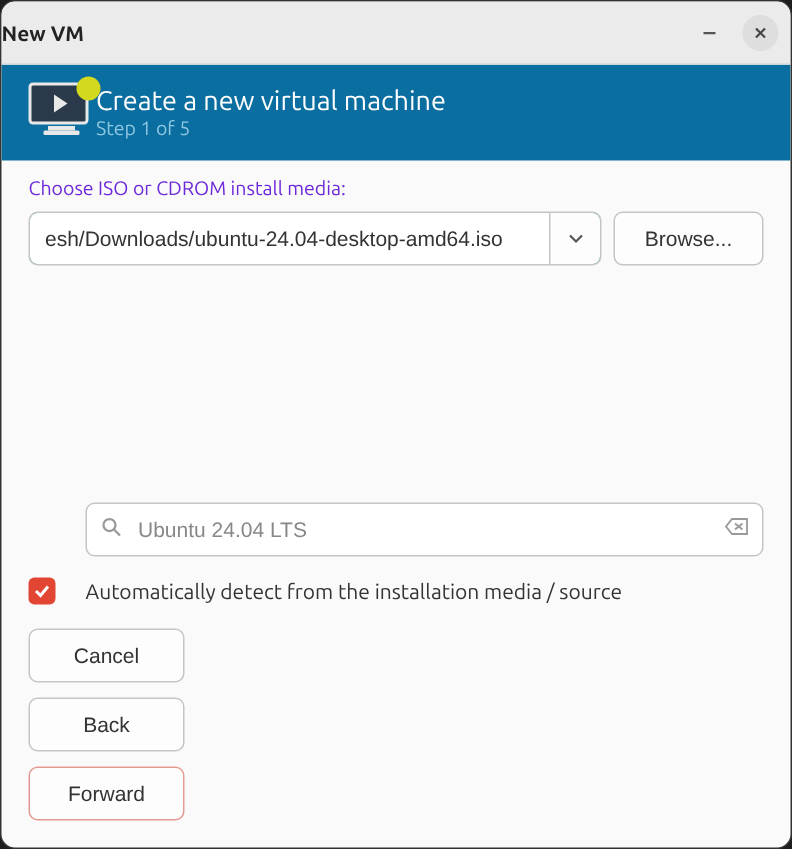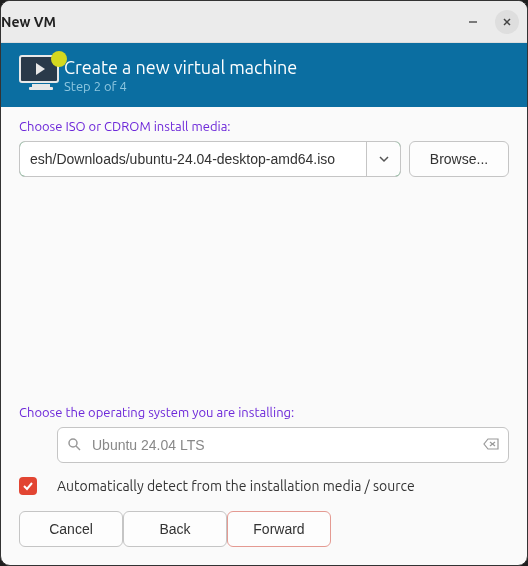--- a/index.html
+++ b/index.html
@@ -32,21 +32,21 @@
 .os-section { margin-top: 8px; }
 .search-wrap { position: relative; margin-top: 2px; margin-left: 38px; }
 .search-wrap .search-icon { position: absolute; left: 10px; top: 50%; transform: translateY(-50%); color: #999; }
 .search-wrap .clear-icon { position: absolute; right: 10px; top: 50%; transform: translateY(-50%); color: #999; cursor: pointer; }
 .search-input { width: 100%; height: 36px; border: 1px solid #c5c5c5; border-radius: 6px; padding: 0 34px; font-size: 14px; color: #888; background: #fff; outline: none; }
 .search-input:disabled { background: #fff; }
 .check-row { display: flex; align-items: center; gap: 20px; margin-top: 14px; margin-bottom: 16px; }
 .checkbox { width: 18px; height: 18px; border-radius: 4px; background: #e24532; display: flex; align-items: center; justify-content: center; cursor: pointer; }
 .checkbox svg { width: 12px; height: 12px; }
 .check-label { font-size: 14px; color: #333; }
-.footer { display: flex; justify-content: flex-start; padding: 0 18px 18px 18px; }
+.footer { display: flex; justify-content: flex-start; gap: 10px; padding: 0 18px 18px 18px; flex-direction: column; }
 .footer button { width: 104px; height: 36px; border: 1px solid #c5c5c5; border-radius: 6px; background: #fdfdfd; font-size: 14px; color: #333; cursor: pointer; }
 .footer button.primary { border: 1.5px solid #e49a92; color: #333; }
 </style>
 </head>
 <body>
 
 <div class="window">
 
   <div class="titlebar">
     <div class="titlebar-title">New VM</div>
@@ -69,21 +69,21 @@
     <div class="banner-icon">
       <div class="monitor">
           <div class="play"></div>
         </div>
       <div class="stand"></div>
       <div class="base"></div>
       <div class="star"></div>
     </div>
     <div class="banner-text">
       <div class="line1">Create a new virtual machine</div>
-      <div class="line2">Step 2 of 4</div>
+      <div class="line2">Step 1 of 5</div>
     </div>
   </div>
 
   <div class="content">
 
     <div class="label">Choose ISO or CDROM install media:</div>
     <div class="media-row">
       <div class="combo">
         <input type="text" value="esh/Downloads/ubuntu-24.04-desktop-amd64.iso" style="">
         <div class="drop">
@@ -91,21 +91,20 @@
               <path d="M2 4 L6 8 L10 4" fill="none" stroke="#555" stroke-width="1.5"></path>
             </svg>
         </div>
       </div>
       <button class="browse-btn">Browse...</button>
     </div>
 
     <div class="spacer"></div>
 
     <div class="os-section">
-      <div class="label">Choose the operating system you are installing:</div>
       <div class="search-wrap">
         <span class="search-icon">
           <svg width="14" height="14" viewBox="0 0 14 14">
               <circle cx="6" cy="6" r="4" fill="none" stroke="#999" stroke-width="1.5"></circle>
               <line x1="9" y1="9" x2="13" y2="13" stroke="#999" stroke-width="1.5"></line>
             </svg>
         </span>
         <input class="search-input" type="text" disabled="" value="Ubuntu 24.04 LTS" style="">
         <span class="clear-icon">
           <svg width="16" height="14" viewBox="0 0 16 14">

